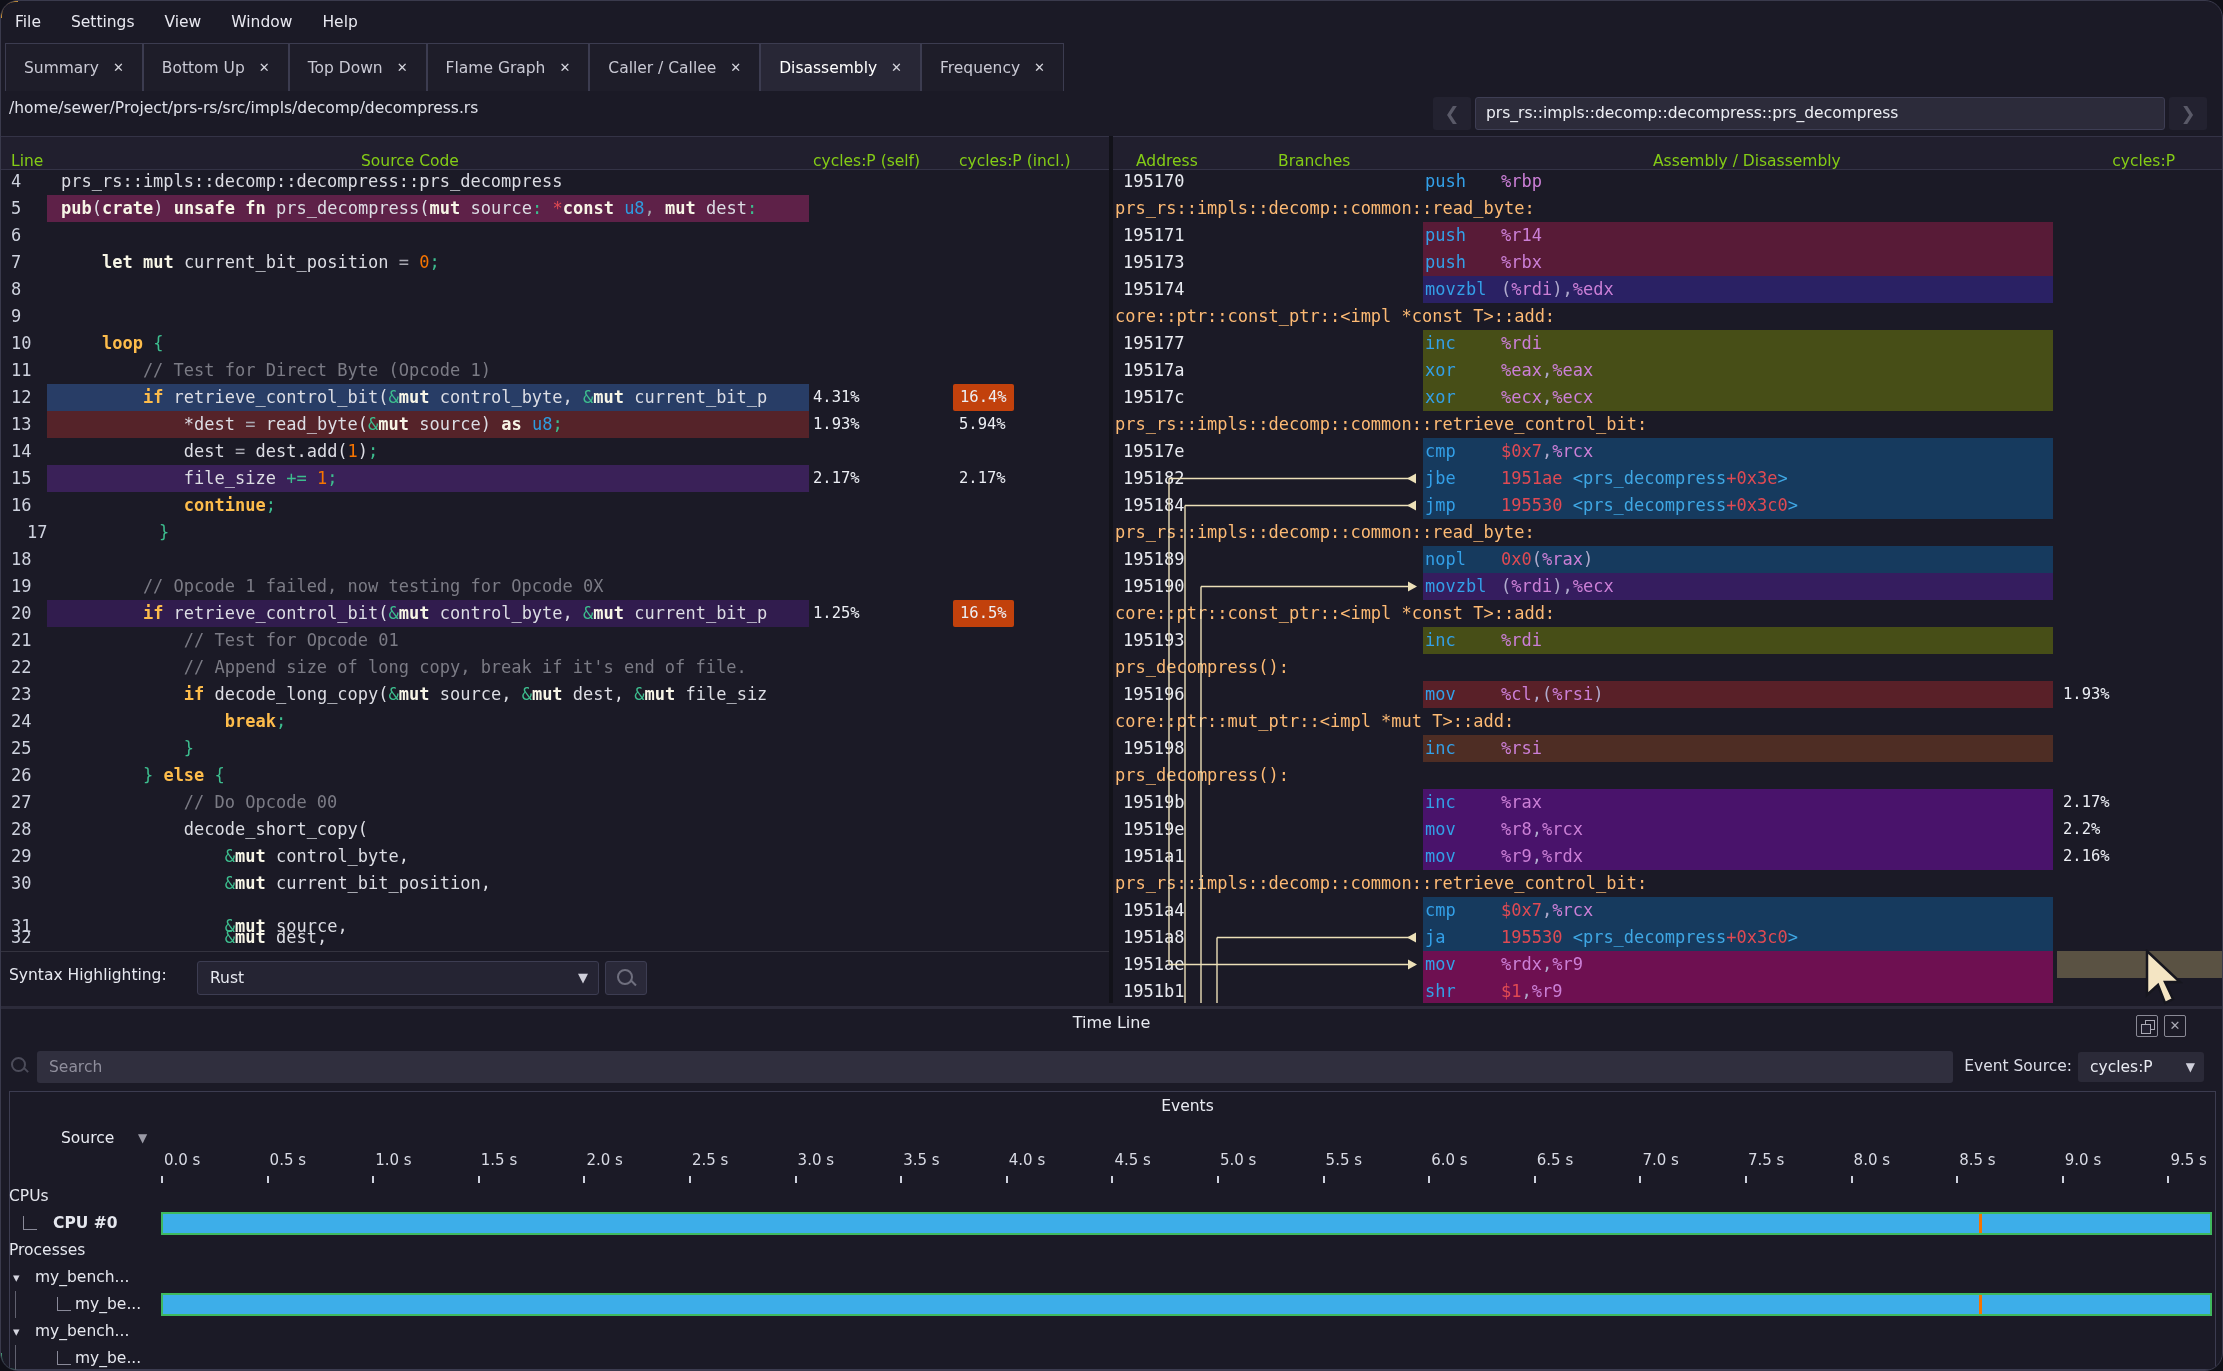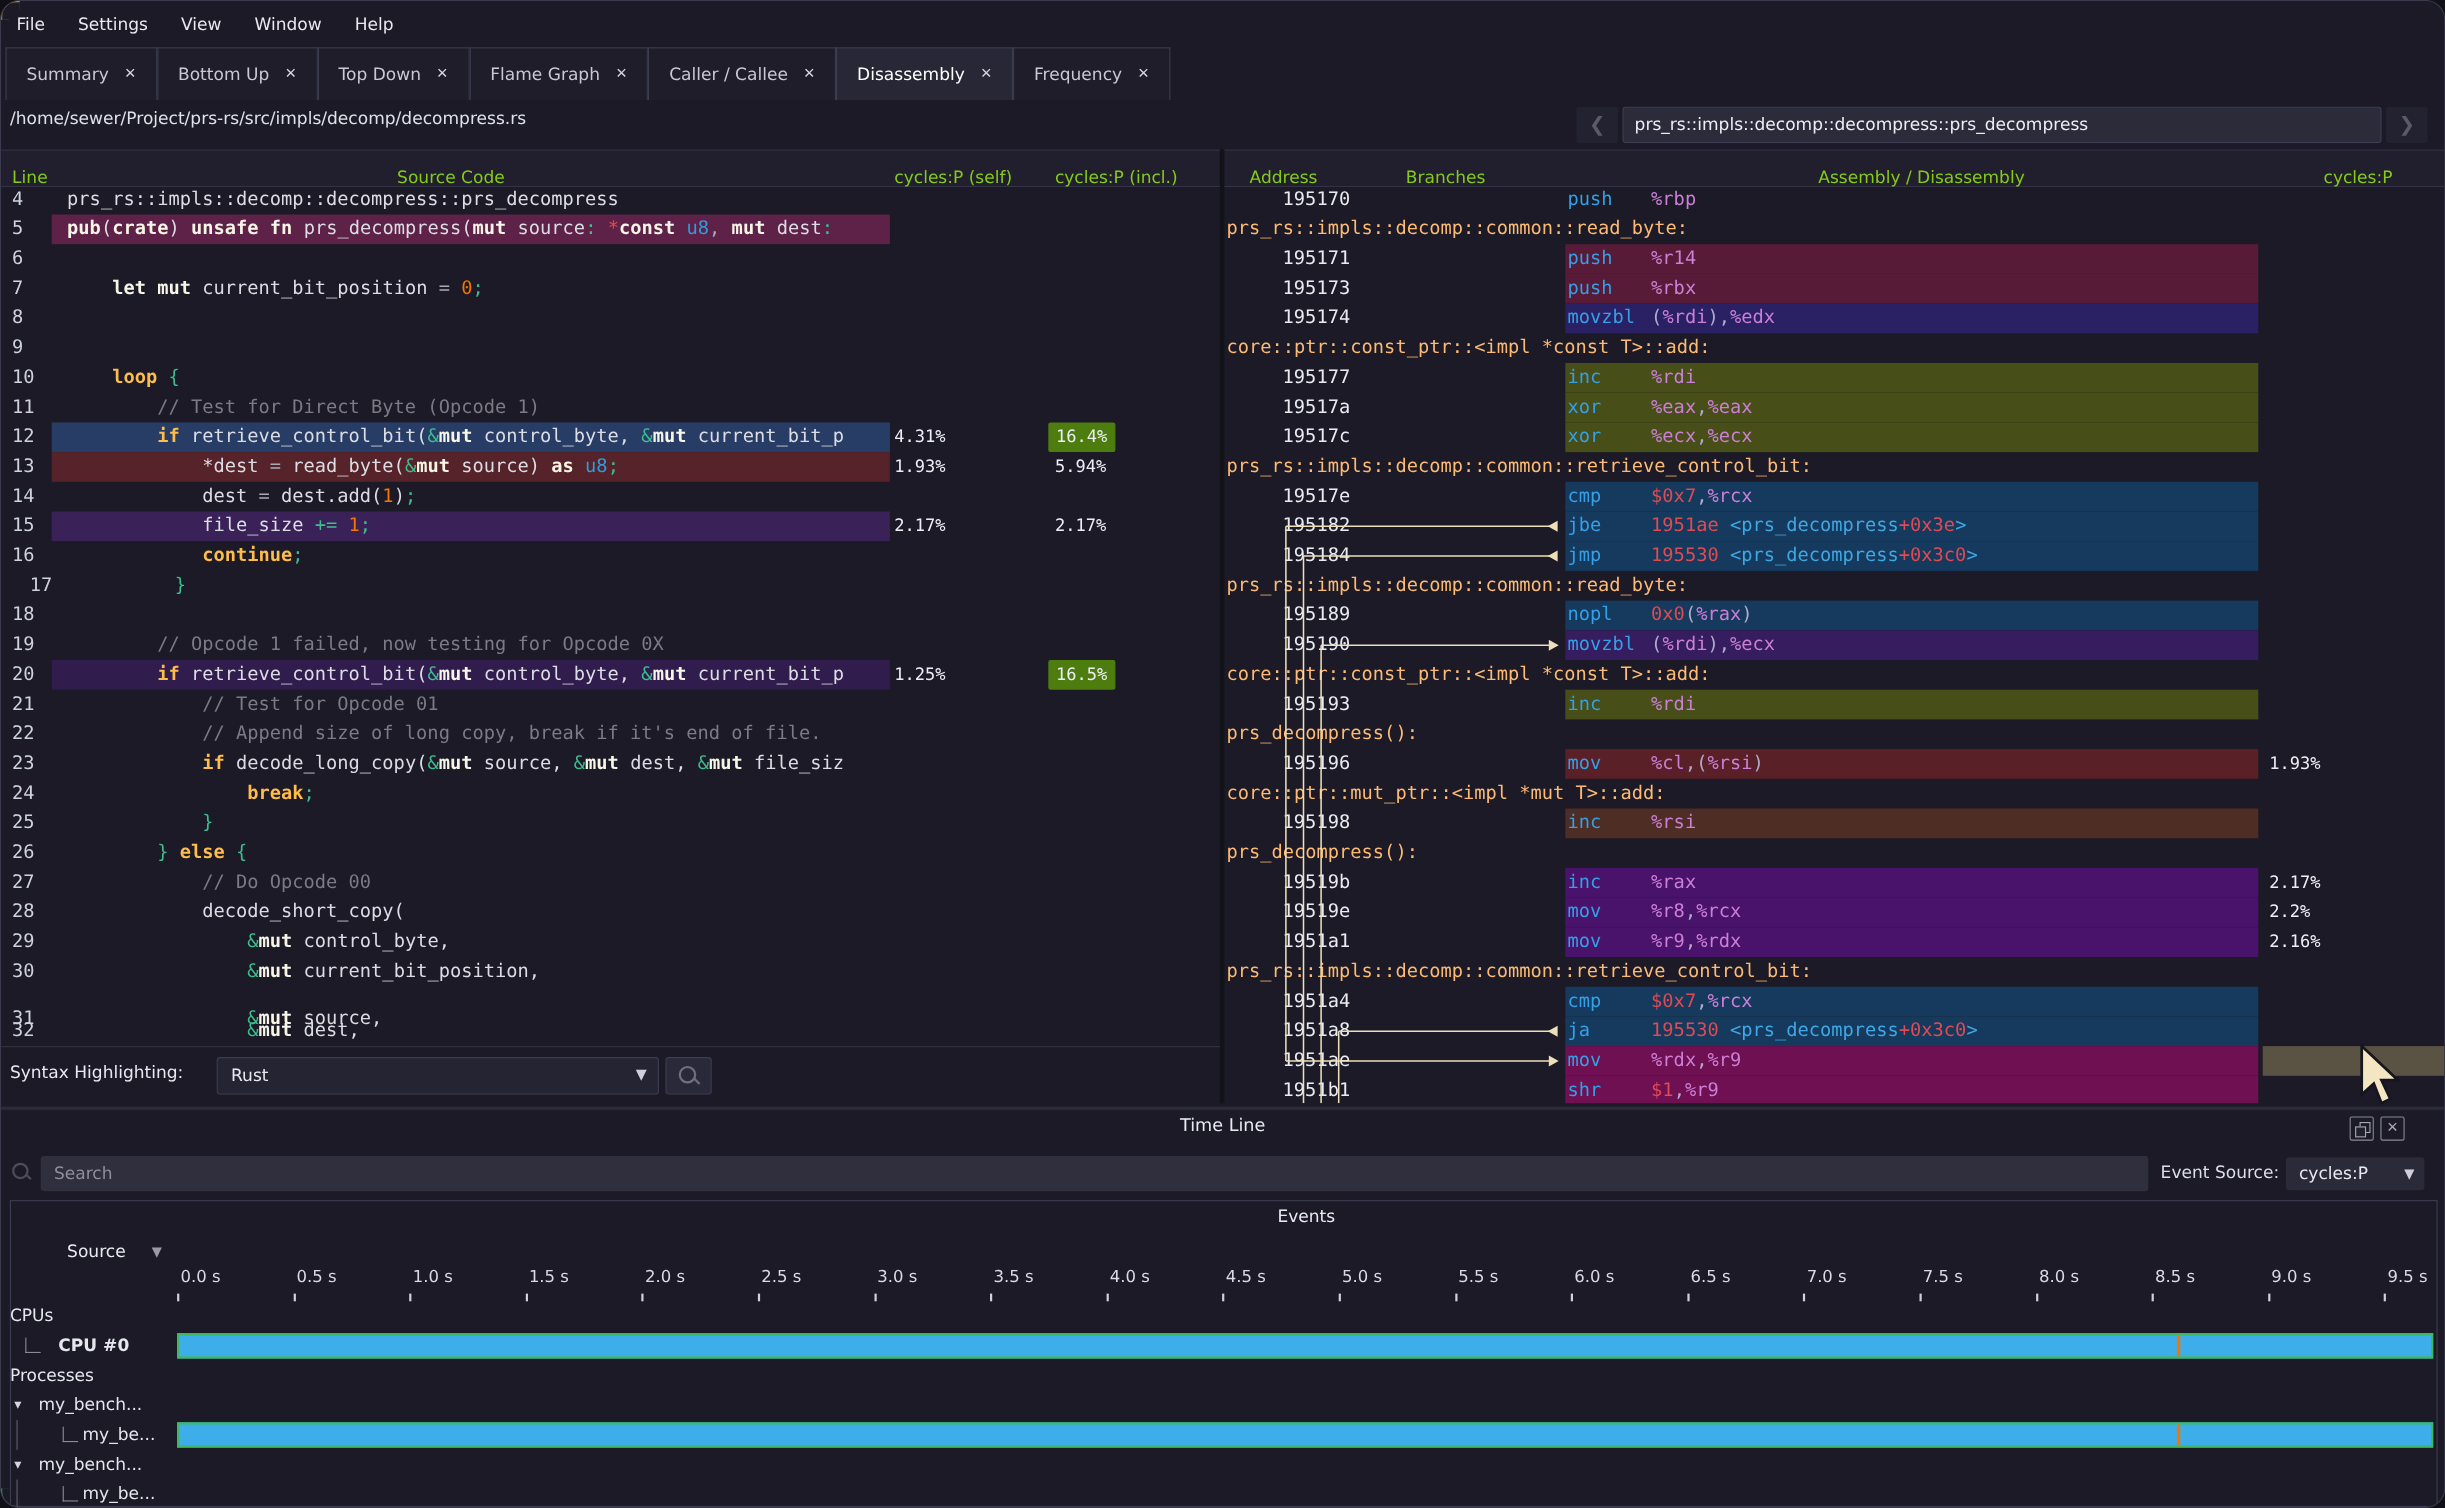--- a/index.html
+++ b/index.html
@@ -26,41 +26,41 @@
   .hdr{position:absolute;top:135px;height:32px;background:#211f2e;border-top:1px solid #343346;border-bottom:1px solid #343346;}
   .hdr span{position:absolute;top:15px;color:#84cc16;}
   
   #src-rows{position:absolute;left:0;top:167px;width:1108px;height:783px;overflow:hidden;}
   .srow{position:absolute;left:0;width:100%;height:27px;line-height:27px;}
   .lnum{position:absolute;left:10px;color:#ced2de;font-size:17px;}
   .src-hl{position:absolute;left:46px;width:762px;top:0;height:27px;}
   .code{position:absolute;left:60px;width:746px;height:27px;overflow:hidden;white-space:pre;font-size:17px;}
   .pct-self{position:absolute;left:812px;color:#eceef4;}
   .pct-incl{position:absolute;left:958px;color:#eceef4;}
-  .pct-incl.hot{left:952px;background:#4d7c0f;padding:0 7px;border-radius:2px;}
+  .pct-incl.hot{left:952px;background:#c2410c;padding:0 7px;border-radius:2px;}
   .shl-maroon{background:#5e2148}.shl-blue{background:#283d66}.shl-red{background:#552329}
   .shl-violet{background:#3a2158}.shl-violet2{background:#311c4e}
   .sg-k{color:#f7f5e6;font-weight:bold}.sg-c{color:#fdbc4b;font-weight:bold}.sg-n{color:#f67400}
   .sg-t{color:#2e9ce0}.sg-g{color:#3dbd8e}.sg-m{color:#7b7b85}.sg-p{color:#dcdde4}
   .sg-o{color:#a9a9b2}.sg-r{color:#e04a53}
   
   #src-footer{position:absolute;left:0;top:950px;width:1108px;height:52px;border-top:1px solid #34333f;}
   #syntax-label{position:absolute;left:8px;top:14px;color:#e7e9f0;}
   #syntax-combo{position:absolute;left:196px;top:9px;width:402px;height:34px;background:#252433;border:1px solid #3d3d52;
       border-radius:3px;box-sizing:border-box;line-height:32px;}
   #syntax-combo .val{margin-left:12px;}
   #syntax-combo .arr{position:absolute;right:10px;color:#cfcfda;font-size:13px;}
   #syntax-search-btn{position:absolute;left:604px;top:9px;width:42px;height:34px;background:#2a2939;border:1px solid #3d3d52;border-radius:3px;box-sizing:border-box;}
   .mag{position:absolute;left:11px;top:7px;width:12px;height:12px;border:2px solid #6f6f7e;border-radius:50%;}
   .mag::after{content:"";position:absolute;left:11px;top:11px;width:7px;height:2px;background:#6f6f7e;transform:rotate(45deg);}
   
   #asm-divider{position:absolute;left:1108px;top:135px;width:4px;height:867px;background:#121219;}
   #asm-rows{position:absolute;left:1112px;top:167px;width:1111px;height:835px;overflow:hidden;}
   .arow{position:absolute;left:0;width:100%;height:27px;line-height:27px;}
-  .addr{position:absolute;left:10px;color:#e9ebf1;font-size:17px;margin-left:43px;}
+  .addr{position:absolute;left:10px;color:#e9ebf1;font-size:17px;}
   .asm-label{position:absolute;left:2px;height:27px;line-height:27px;color:#fdba74;font-size:17px;white-space:pre;}
   .asm-hl{position:absolute;left:310px;width:630px;top:0;height:27px;}
   .a-mn{position:absolute;left:312px;color:#33a0e8;font-size:17px;}
   .a-ops{position:absolute;left:388px;font-size:17px;white-space:pre;}
   .a-reg{color:#cb7fd6}.a-imm{color:#e04a53}.a-tgt{color:#3fa7e4}.a-p{color:#b0abcd}
   .asm-pct{position:absolute;left:950px;color:#eceef4;font-size:15.5px;}
   .hover-strip{position:absolute;left:944px;right:0;top:0;height:27px;background:#5a5243;}
   .hl-mar{background:#581b37}.hl-ind{background:#2a2164}.hl-olv{background:#474e17}
   .hl-stl{background:#163a5e}.hl-pur{background:#351d5f}.hl-red{background:#592028}
   .hl-brn{background:#4e2d24}.hl-vio{background:#49136b}.hl-mag{background:#6e1051}

